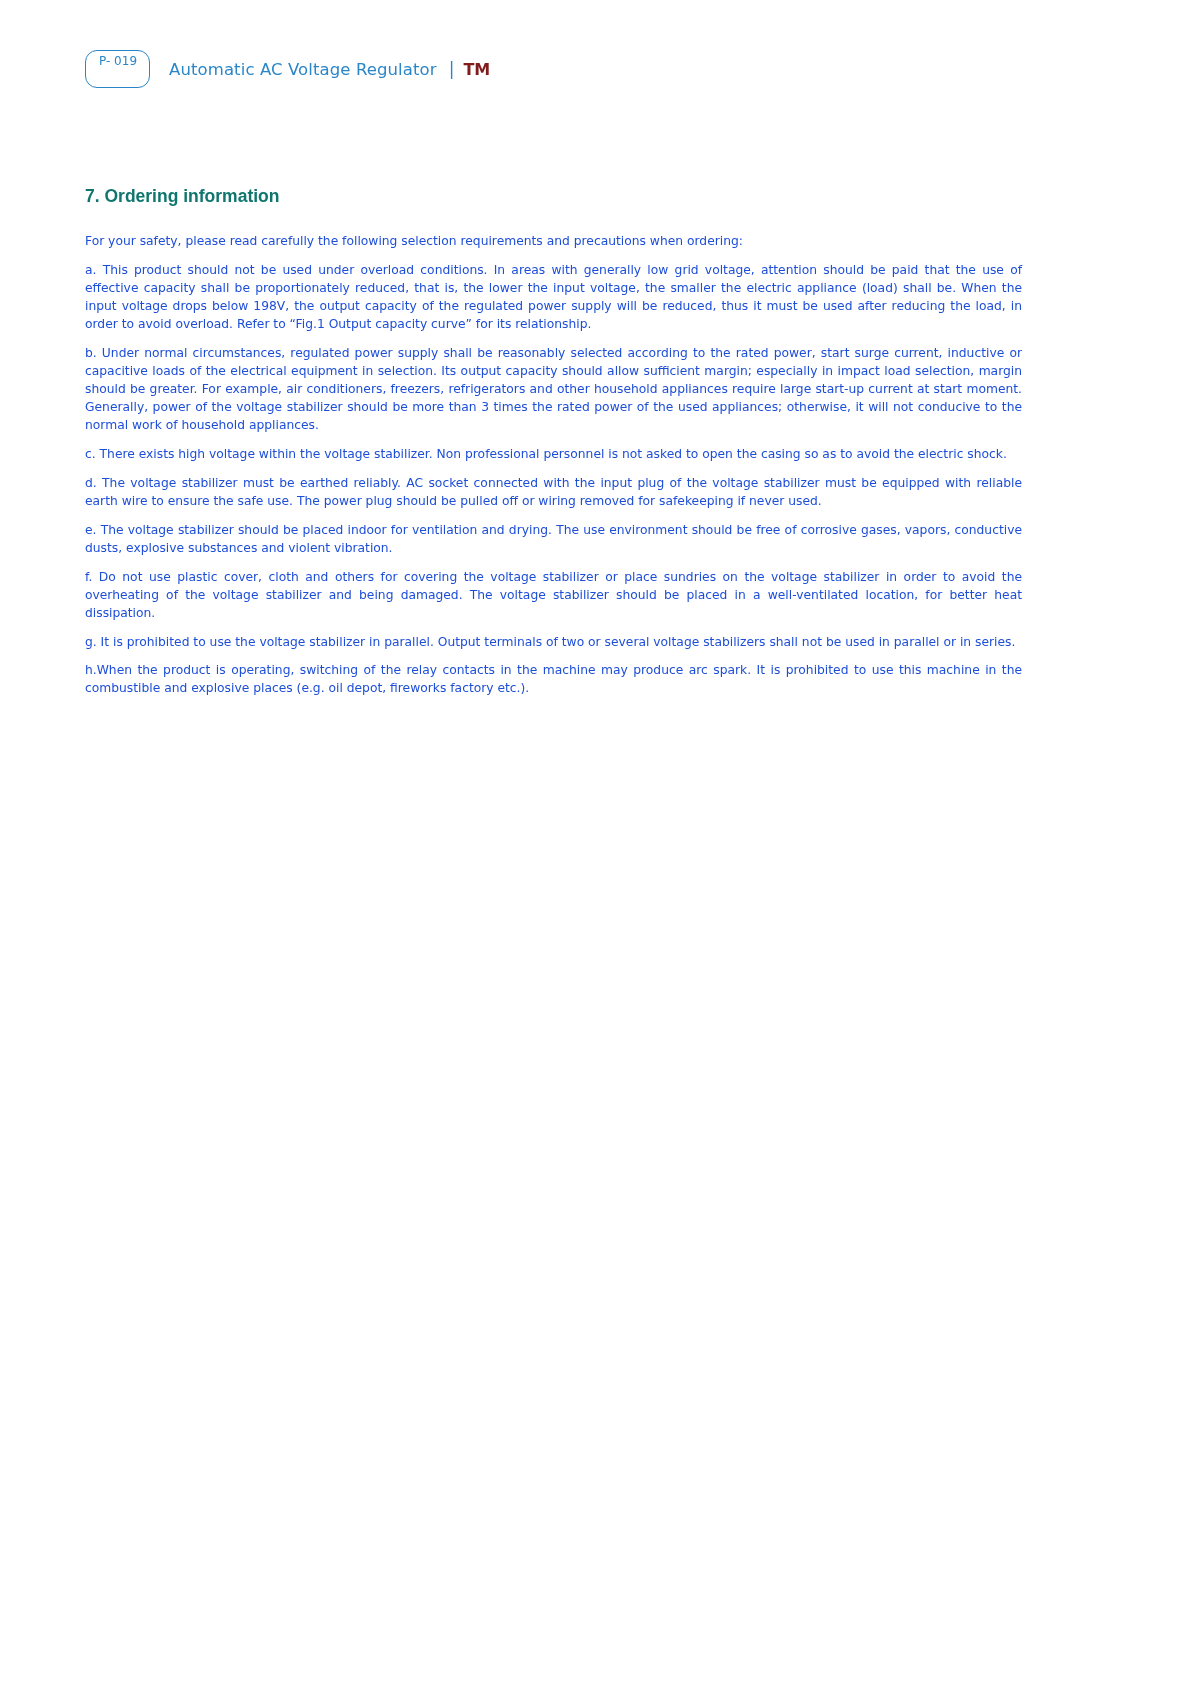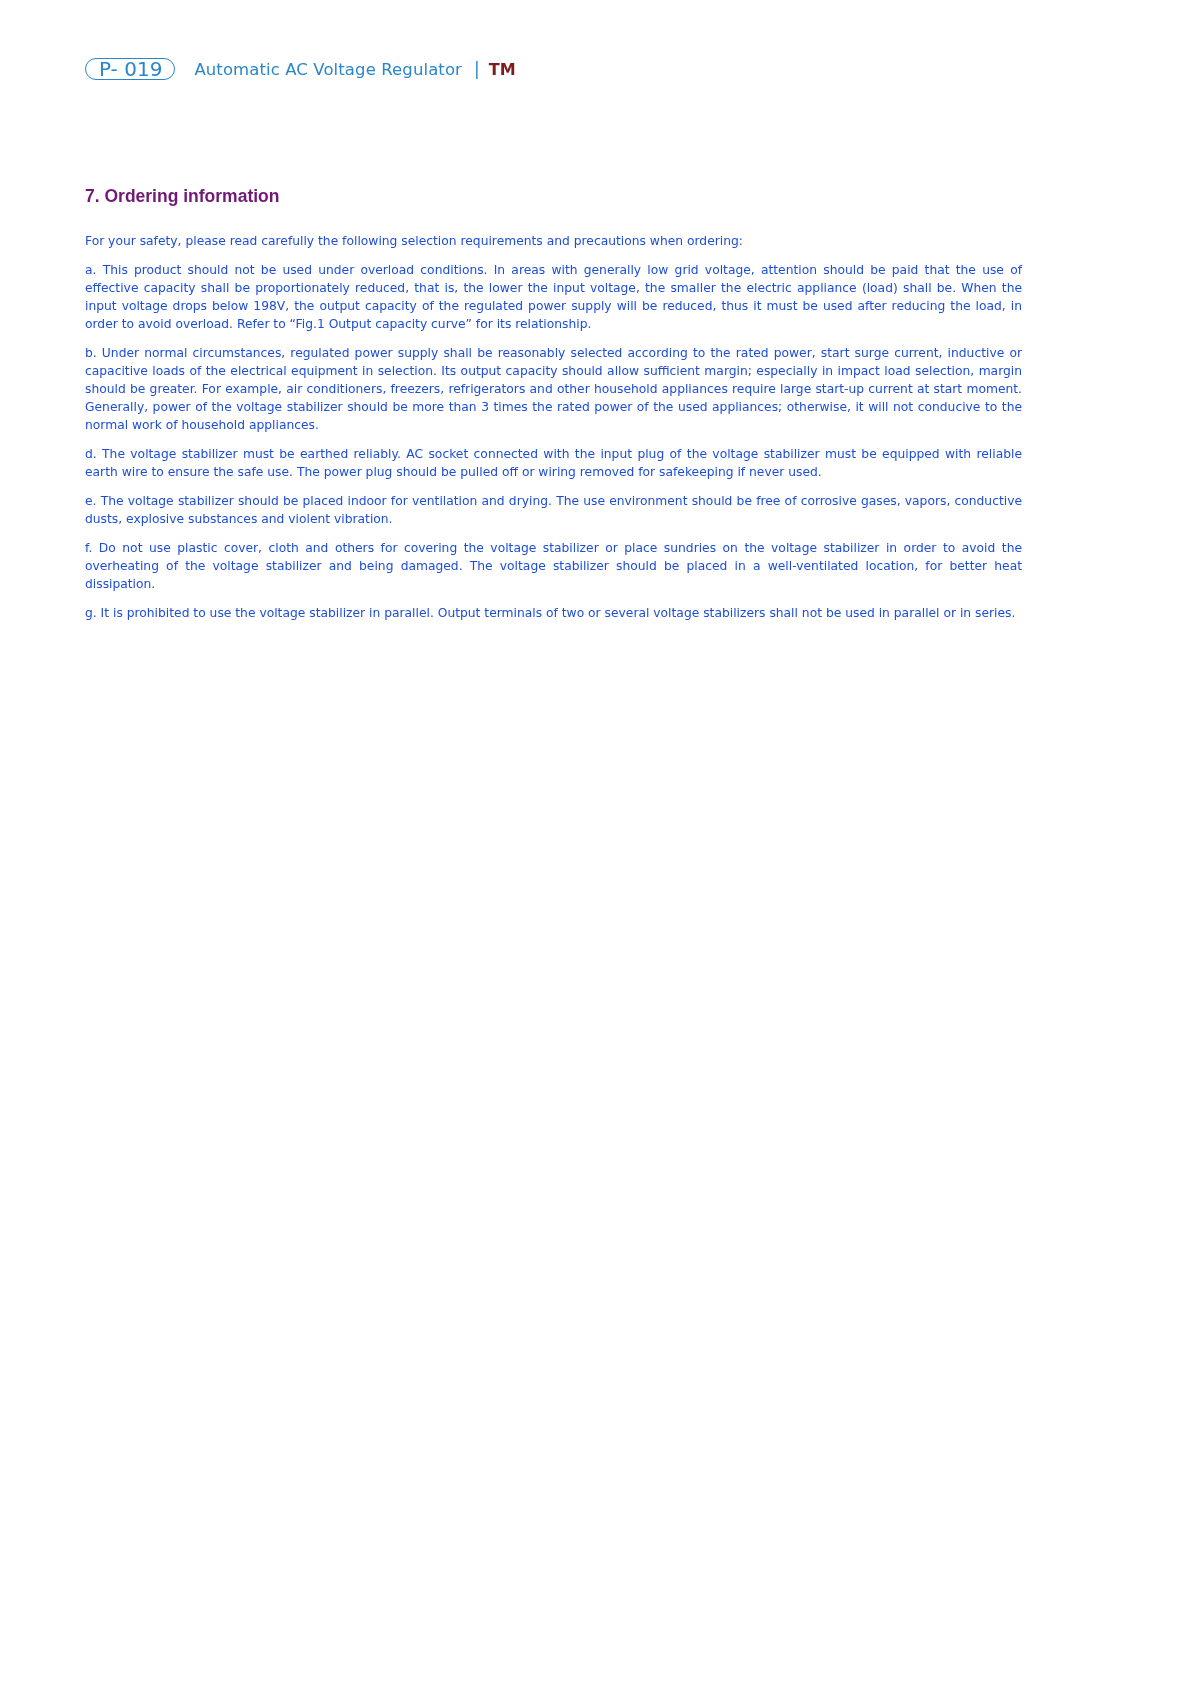--- a/index.html
+++ b/index.html
@@ -19,23 +19,23 @@
       left: 85px;
       top: 57px;
       display: flex;
       align-items: center;
       height: 24px;
     }
     .page-badge {
       border: 1.2px solid #2a86c8;
       border-radius: 12px;
       color: #2a86c8;
-      font-size: 20px;
+      font-size: 12px;
       line-height: 19px;
-      padding: 0 12px 0 13px;
+      padding: 0 12px 16px 13px;
       height: 20px;
       display: flex;
       align-items: center;
     }
     .doc-title {
       color: #2a86c8;
       font-size: 16.5px;
       margin-left: 19px;
       letter-spacing: 0.1px;
     }
@@ -51,21 +51,21 @@
       margin-left: 9px;
     }
     .section-title {
       position: absolute;
       left: 85px;
       top: 186px;
       margin: 0;
       font-family: "Liberation Sans", sans-serif;
       font-weight: bold;
       font-size: 17.5px;
-      color: #701a75;
+      color: #0f766e;
     }
     .content {
       position: absolute;
       left: 85px;
       top: 232px;
       width: 937px;
       font-size: 12.3px;
       line-height: 18px;
       color: #1d4ed8;
     }
@@ -86,17 +86,19 @@
   <span class="sep">|</span>
   <span class="tm">TM</span>
 </div>
 
 <h2 class="section-title">7. Ordering information</h2>
 
 <div class="content">
   <p>For your safety, please read carefully the following selection requirements and precautions when ordering:</p>
   <p>a. This product should not be used under overload conditions. In areas with generally low grid voltage, attention should be paid that the use of effective capacity shall be proportionately reduced, that is, the lower the input voltage, the smaller the electric appliance (load) shall be. When the input voltage drops below 198V, the output capacity of the regulated power supply will be reduced, thus it must be used after reducing the load, in order to avoid overload. Refer to “Fig.1 Output capacity curve” for its relationship.</p>
   <p>b. Under normal circumstances, regulated power supply shall be reasonably selected according to the rated power, start surge current, inductive or capacitive loads of the electrical equipment in selection. Its output capacity should allow sufficient margin; especially in impact load selection, margin should be greater. For example, air conditioners, freezers, refrigerators and other household appliances require large start-up current at start moment. Generally, power of the voltage stabilizer should be more than 3 times the rated power of the used appliances; otherwise, it will not conducive to the normal work of household appliances.</p>
+  <p>c. There exists high voltage within the voltage stabilizer. Non professional personnel is not asked to open the casing so as to avoid the electric shock.</p>
   <p>d. The voltage stabilizer must be earthed reliably. AC socket connected with the input plug of the voltage stabilizer must be equipped with reliable earth wire to ensure the safe use. The power plug should be pulled off or wiring removed for safekeeping if never used.</p>
   <p>e. The voltage stabilizer should be placed indoor for ventilation and drying. The use environment should be free of corrosive gases, vapors, conductive dusts, explosive substances and violent vibration.</p>
   <p>f. Do not use plastic cover, cloth and others for covering the voltage stabilizer or place sundries on the voltage stabilizer in order to avoid the overheating of the voltage stabilizer and being damaged. The voltage stabilizer should be placed in a well-ventilated location, for better heat dissipation.</p>
   <p class="tight">g. It is prohibited to use the voltage stabilizer in parallel. Output terminals of two or several voltage stabilizers shall not be used in parallel or in series.</p>
+  <p>h.When the product is operating, switching of the relay contacts in the machine may produce arc spark. It is prohibited to use this machine in the combustible and explosive places (e.g. oil depot, fireworks factory etc.).</p>
 </div>
 
 </body></html>

